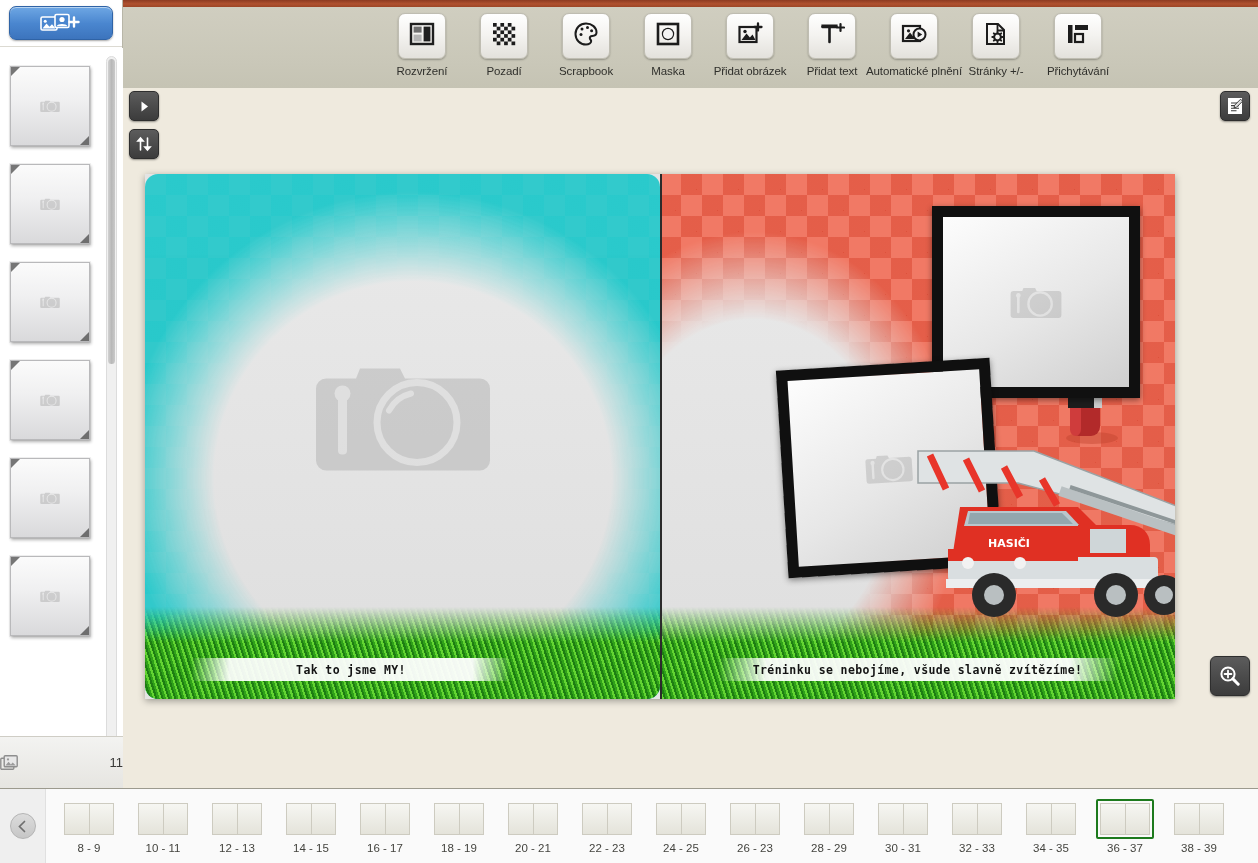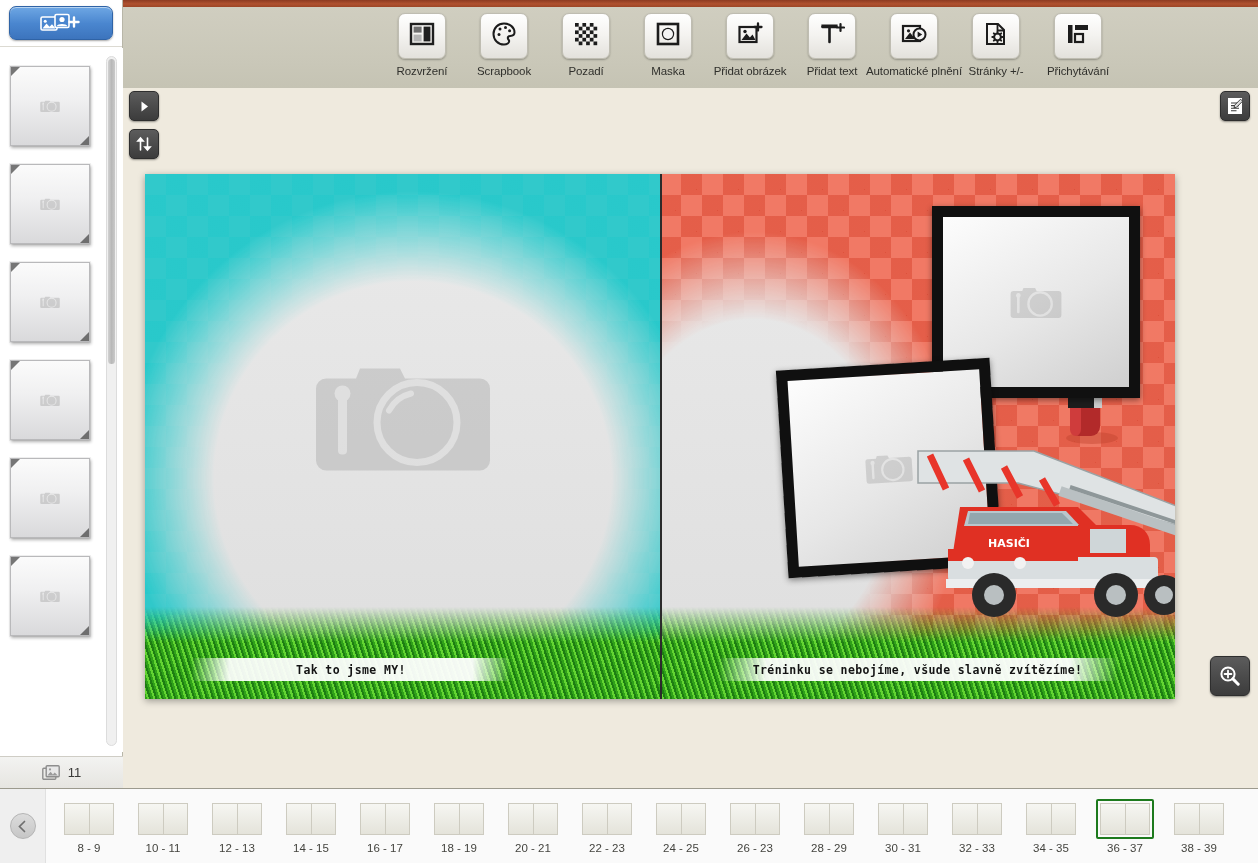--- a/index.html
+++ b/index.html
@@ -77,24 +77,24 @@
   .photo-thumb::after { right: 0; bottom: 0; clip-path: polygon(100% 100%,100% 0,0 100%); }
   .side-scroll {
     position: absolute; right: 5px; top: 56px; width: 11px; height: 690px;
     background: #f0f0f0; border-radius: 6px; border: 1px solid #dcdcdc;
   }
   .side-scroll-thumb {
     position: absolute; left: 1px; top: 2px; width: 7px; height: 305px;
     border-radius: 5px; background: linear-gradient(90deg,#d2d2d2,#b8b8b8,#c9c9c9);
   }
   .sidebar-status {
-    position: absolute; left: 0; bottom: 0; width: 123px; height: 32px;
+    position: absolute; left: 0; bottom: 0; width: 123px; height: 52px;
     background: linear-gradient(#f3f3f1,#e6e5e1);
     border-top: 1px solid #cfcdc5;
-    display: flex; align-items: center; justify-content: center; gap: 7px;
+    display: flex; align-items: center; justify-content: space-between; gap: 7px;
   }
   .status-count { font-size: 13px; color: #3a3a38; }
 
   
   .workspace {
     position: absolute; left: 123px; top: 88px; width: 1135px; height: 700px;
     background: #efeade;
   }
   .side-tool {
     position: absolute; width: 30px; height: 30px; border-radius: 5px;
@@ -103,21 +103,21 @@
     display: flex; align-items: center; justify-content: center; cursor: pointer;
   }
 
   
   .spread {
     position: absolute; left: 22px; top: 86px; width: 1030px; height: 525px;
     background: #e4e4e4; box-shadow: 0 2px 7px rgba(0,0,0,.35);
     overflow: hidden;
   }
   .page { position: absolute; top: 0; height: 100%; width: 50%; overflow: hidden; }
-  .page-left { left: 0; background: linear-gradient(#eaeaea,#dedede); }
+  .page-left { left: 0; background: linear-gradient(#eaeaea,#dedede); border-radius: 13px; }
   .page-right { left: 50%; background: linear-gradient(#eaeaea,#dedede); padding-left: 22px; }
   .spine {
     position: absolute; left: 50%; top: 0; width: 2px; height: 100%;
     background: #2b2b2b; z-index: 6;
   }
   .check-band {
     position: absolute; top: 0; left: 0; width: 100%; height: 100%;
     background-size: 42px 42px; opacity: .92;
   }
   .check-teal {
@@ -211,32 +211,20 @@
         <div class="tool">
           <div class="tool-btn">
             <span><svg width="26" height="26" viewBox="0 0 26 26">
                 <rect x="2" y="3" width="22" height="20" fill="none" stroke="#1f1f1f" stroke-width="2.4"></rect>
                 <rect x="4.6" y="5.6" width="8" height="6" fill="#6f6f6f"></rect>
                 <rect x="14.6" y="5.6" width="6.8" height="14.8" fill="#1f1f1f"></rect>
                 <rect x="4.6" y="13.6" width="8" height="6.8" fill="#b4b4b4"></rect>
               </svg></span>
           </div>
           <div class="tool-label">Rozvržení</div>
-        </div>
-        <div class="tool">
-          <div class="tool-btn">
-            <span><svg width="26" height="26" viewBox="0 0 26 26">
-                <path d="M13 2.5c6 0 10.5 4 10.5 9 0 3-2.6 3.4-4.3 3.6-1.4.2-2.4.6-2.4 1.9 0 1.6 1.4 1.8 1.4 3.1 0 1.8-2 3.4-5.2 3.4-6 0-10.5-4.6-10.5-10.5S7 2.5 13 2.5z" fill="none" stroke="#1c1c1c" stroke-width="2"></path>
-                <circle cx="9" cy="8" r="1.5" fill="#1c1c1c"></circle>
-                <circle cx="14.5" cy="6.6" r="1.5" fill="#1c1c1c"></circle>
-                <circle cx="18.6" cy="9.8" r="1.5" fill="#1c1c1c"></circle>
-                <circle cx="8" cy="13.6" r="1.5" fill="#1c1c1c"></circle>
-              </svg></span>
-          </div>
-          <div class="tool-label">Scrapbook</div>
         </div>
         <div class="tool">
           <div class="tool-btn">
             <span><svg width="26" height="26" viewBox="0 0 26 26">
                 <g fill="#1c1c1c">
                   <rect x="2" y="2" width="3.7" height="3.7"></rect>
                   <rect x="9.4" y="2" width="3.7" height="3.7"></rect>
                   <rect x="16.8" y="2" width="3.7" height="3.7"></rect>
                   <rect x="5.7" y="5.7" width="3.7" height="3.7"></rect>
                   <rect x="13.100000000000001" y="5.7" width="3.7" height="3.7"></rect>
@@ -250,20 +238,32 @@
                   <rect x="2" y="16.8" width="3.7" height="3.7"></rect>
                   <rect x="9.4" y="16.8" width="3.7" height="3.7"></rect>
                   <rect x="16.8" y="16.8" width="3.7" height="3.7"></rect>
                   <rect x="5.7" y="20.5" width="3.7" height="3.7"></rect>
                   <rect x="13.100000000000001" y="20.5" width="3.7" height="3.7"></rect>
                   <rect x="20.5" y="20.5" width="3.7" height="3.7"></rect>
                 </g>
               </svg></span>
           </div>
           <div class="tool-label">Pozadí</div>
+        </div>
+        <div class="tool">
+          <div class="tool-btn">
+            <span><svg width="26" height="26" viewBox="0 0 26 26">
+                <path d="M13 2.5c6 0 10.5 4 10.5 9 0 3-2.6 3.4-4.3 3.6-1.4.2-2.4.6-2.4 1.9 0 1.6 1.4 1.8 1.4 3.1 0 1.8-2 3.4-5.2 3.4-6 0-10.5-4.6-10.5-10.5S7 2.5 13 2.5z" fill="none" stroke="#1c1c1c" stroke-width="2"></path>
+                <circle cx="9" cy="8" r="1.5" fill="#1c1c1c"></circle>
+                <circle cx="14.5" cy="6.6" r="1.5" fill="#1c1c1c"></circle>
+                <circle cx="18.6" cy="9.8" r="1.5" fill="#1c1c1c"></circle>
+                <circle cx="8" cy="13.6" r="1.5" fill="#1c1c1c"></circle>
+              </svg></span>
+          </div>
+          <div class="tool-label">Scrapbook</div>
         </div>
         <div class="tool">
           <div class="tool-btn">
             <span><svg width="26" height="26" viewBox="0 0 26 26">
                 <rect x="3" y="3" width="20" height="20" fill="none" stroke="#1c1c1c" stroke-width="2.6"></rect>
                 <circle cx="13" cy="13" r="6.2" fill="#1c1c1c"></circle>
                 <circle cx="13" cy="13" r="5" fill="#f4f4f4"></circle>
               </svg></span>
           </div>
           <div class="tool-label">Maska</div>

